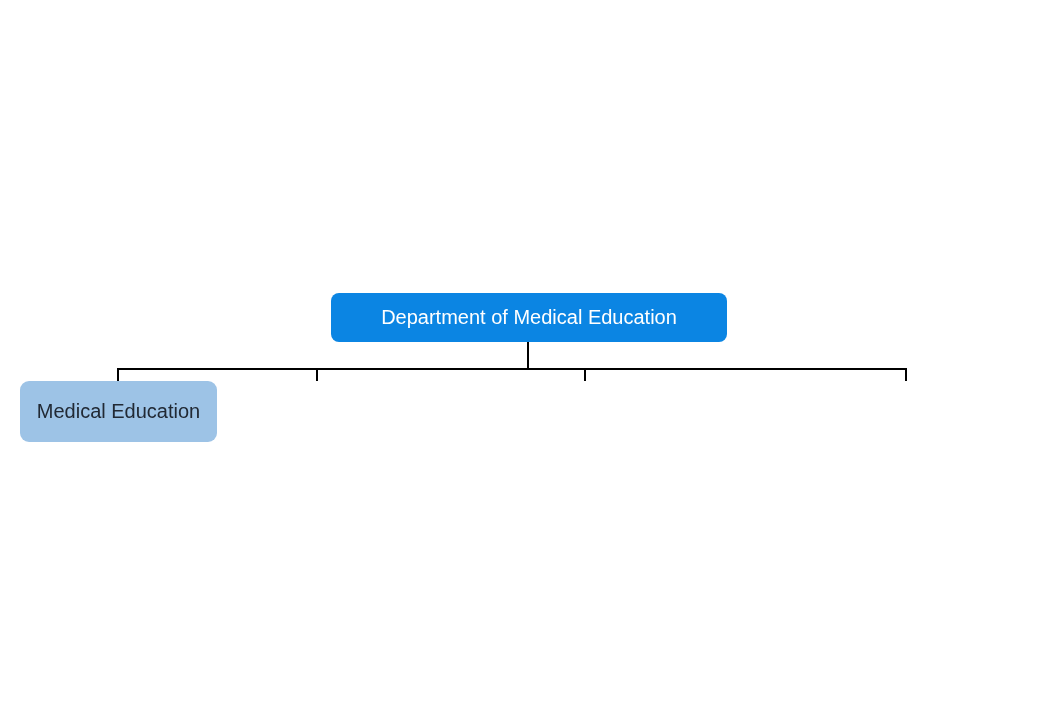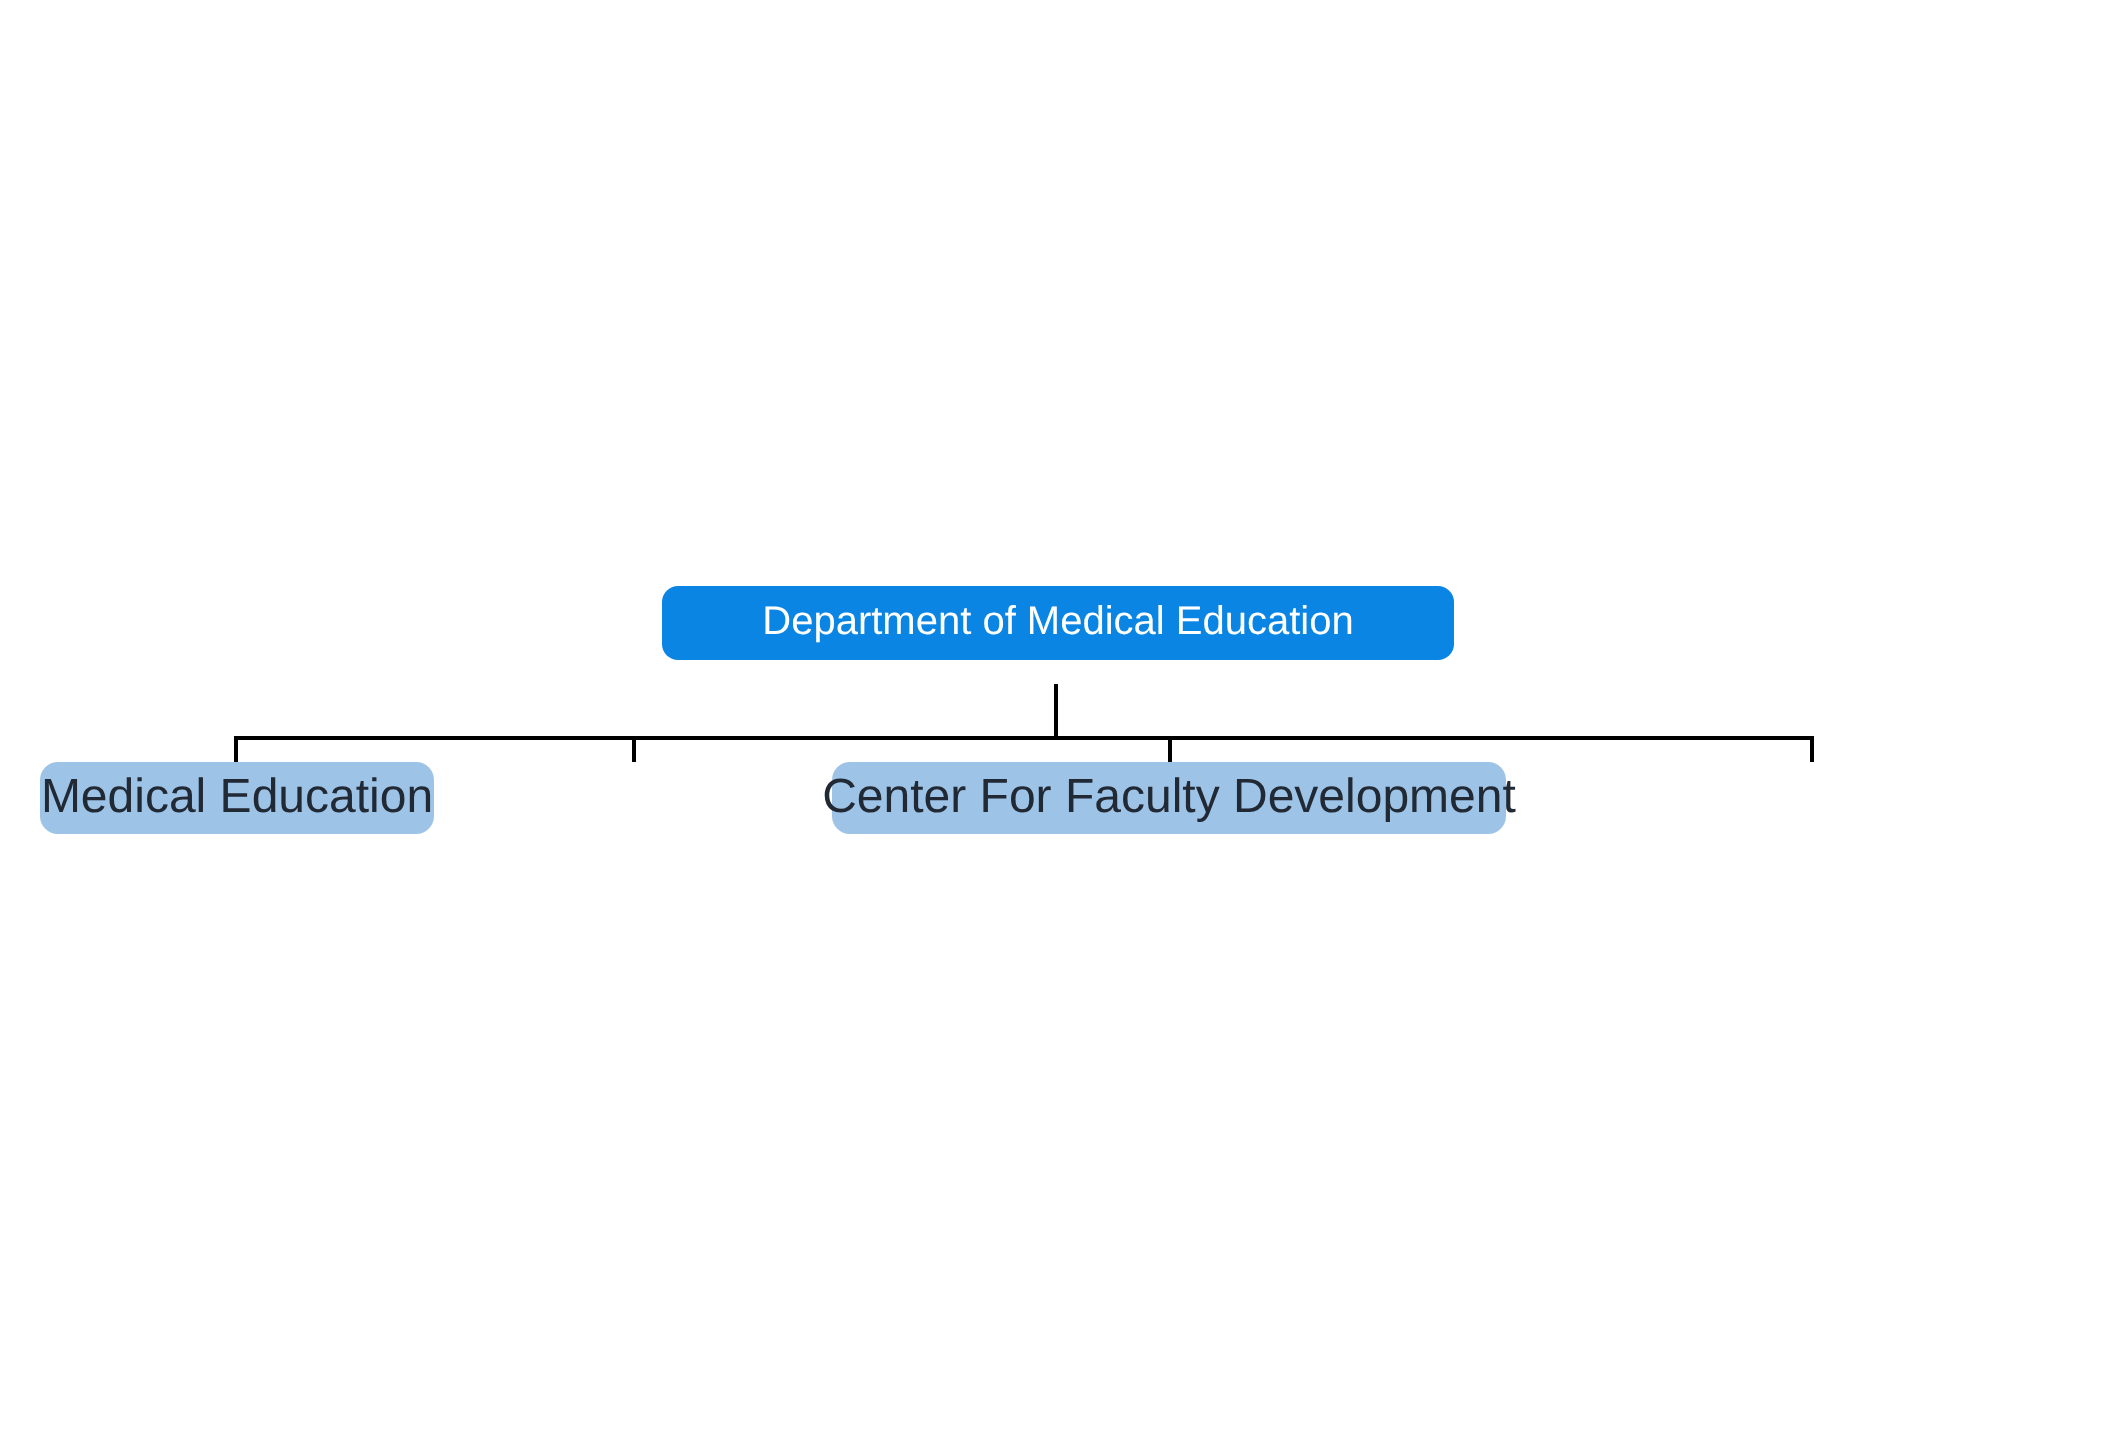--- a/index.html
+++ b/index.html
@@ -14,32 +14,32 @@
   html,body{width:1058px;height:720px;background:var(--background);overflow:hidden;}
   body{font-family:"Liberation Sans", sans-serif;}
   .canvas{position:relative;width:1058px;height:720px;background:var(--background);}
   .node{
     position:absolute;
     display:flex;align-items:center;justify-content:center;
     text-align:center;
     white-space:nowrap;
   }
   .node.root{
-    left:331px;top:293px;width:396px;height:37px;
+    left:331px;top:293px;width:396px;height:49px;
     background:var(--root-fill);
     color:var(--root-text);
     border-radius:8px;
     font-size:20px;
   }
   .node.child{
-    top:381px;height:36px;
+    top:381px;height:61px;
     background:var(--child-fill);
     color:var(--child-text);
     border-radius:9px;
-    font-size:24px;
+    font-size:20px;
   }
   .child1{left:20px;width:197px;}
   .child2{left:236px;width:161px;}
   .child3{left:416px;width:337px;}
   .child4{left:771px;width:269px;}
   .connector{position:absolute;background:var(--connector);}
   .stem{left:527px;top:342px;width:2px;height:27px;}
   .bus{left:117px;top:368px;width:790px;height:2px;}
   .drop{width:2px;top:369px;height:12px;}
   .drop1{left:117px;}
@@ -61,18 +61,15 @@
   <div class="connector drop drop1"></div>
   <div class="connector drop drop2"></div>
   <div class="connector drop drop3"></div>
   <div class="connector drop drop4"></div>
 
   <div class="node child child1">
     <span>Medical Education</span>
   </div>
 
 
-  <div class="node child child3">
-    <span>Center For Faculty Development</span>
-  </div>
 
 
 </div>
 
 </body></html>

